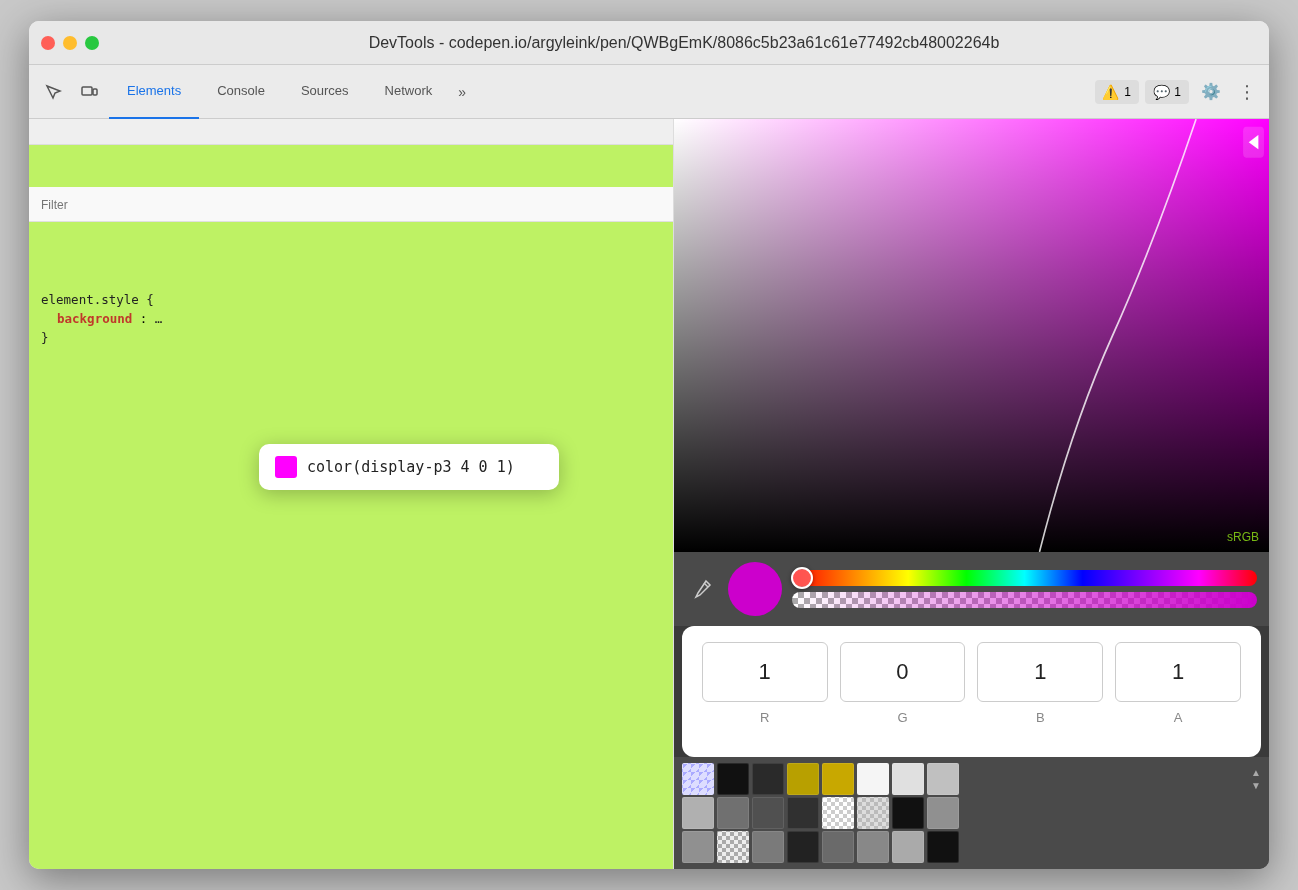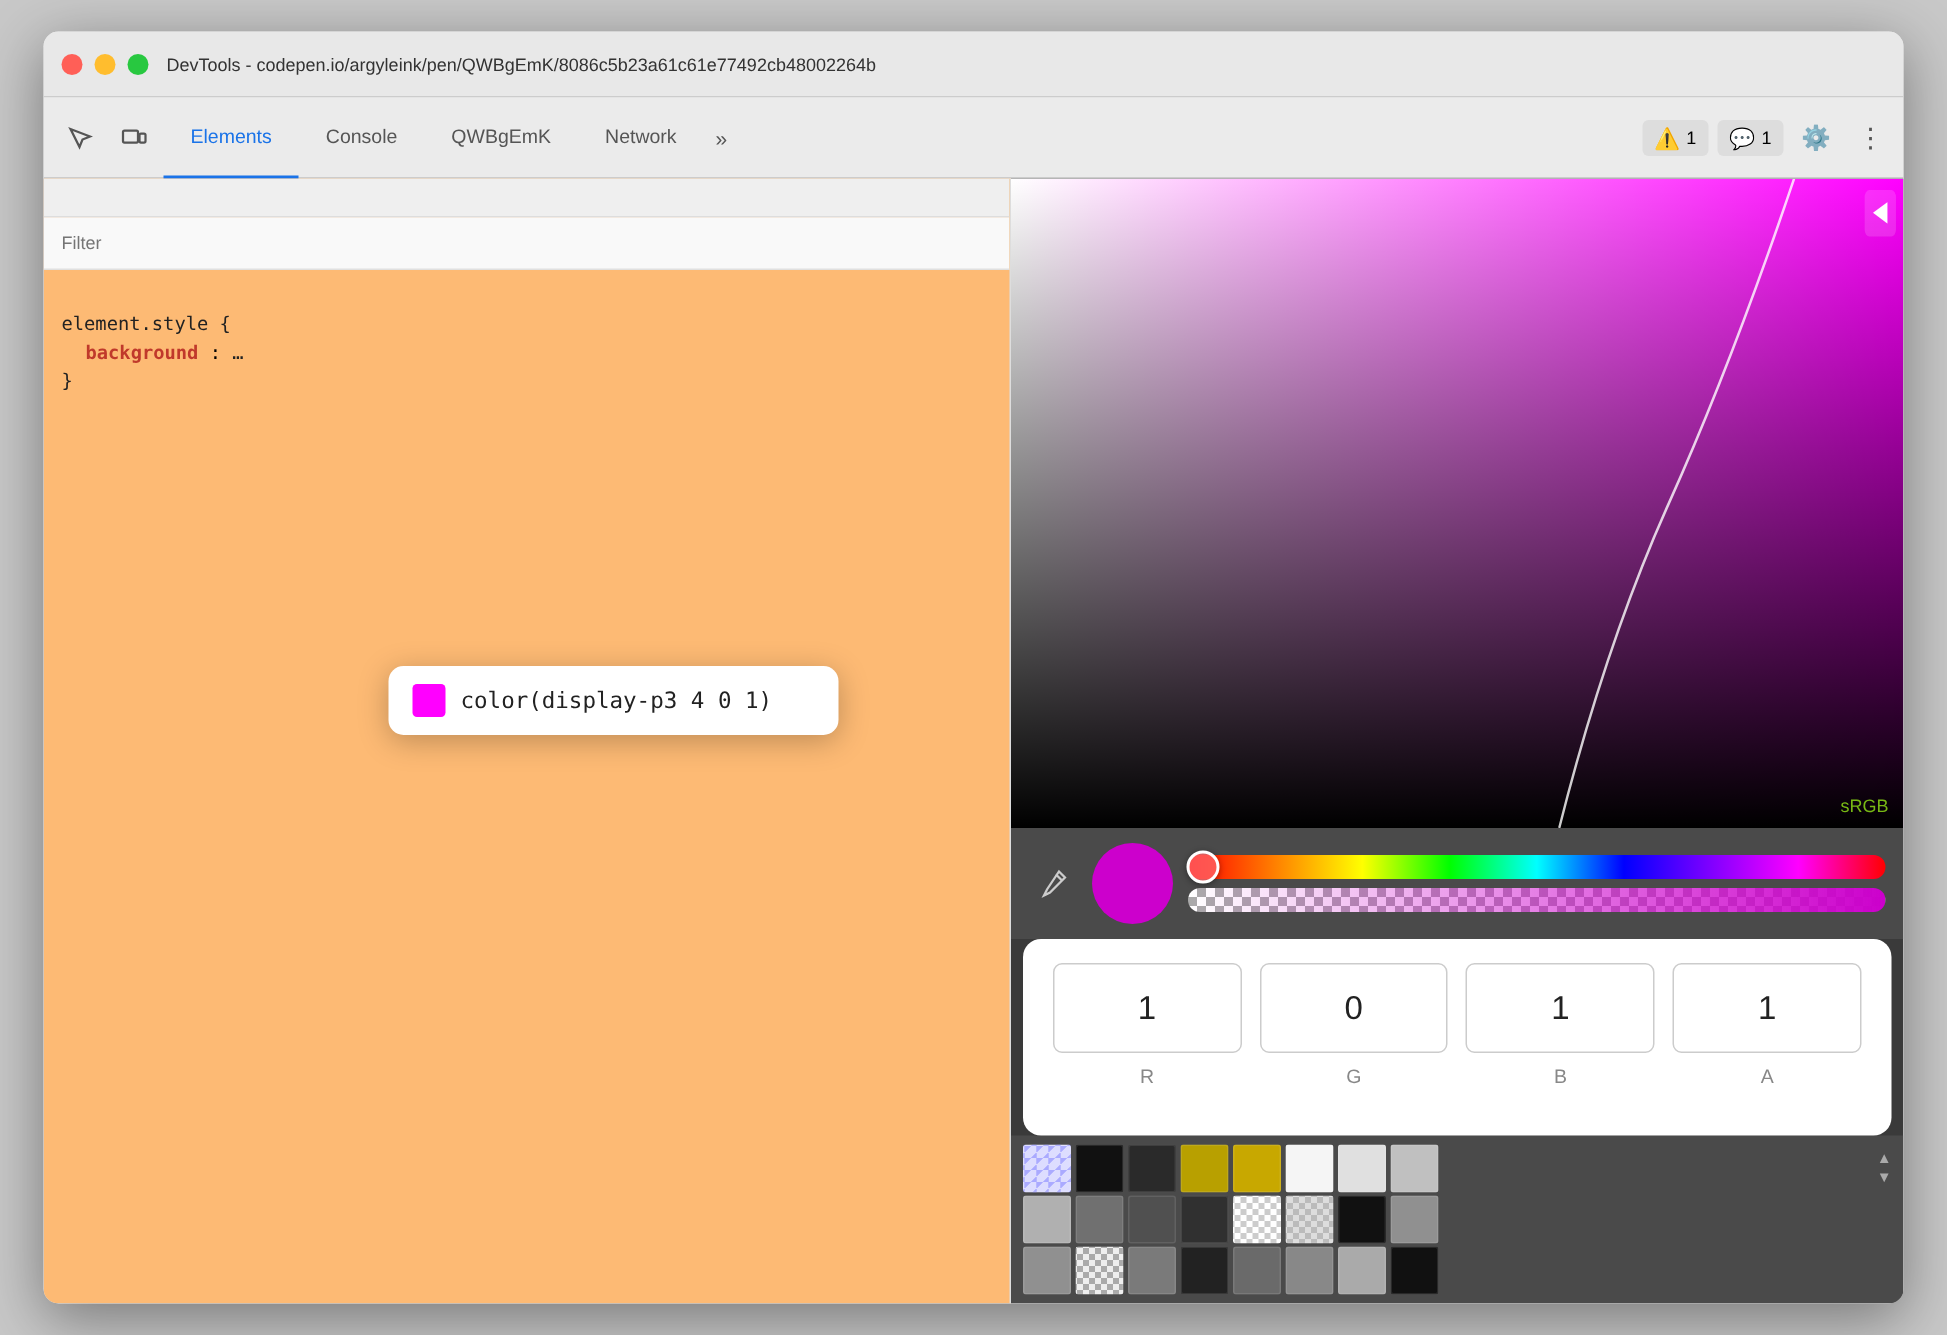--- a/index.html
+++ b/index.html
@@ -44,22 +44,22 @@
       width: 14px;
       height: 14px;
       border-radius: 50%;
     }
     .tl-close { background: #ff5f57; }
     .tl-min { background: #ffbd2e; }
     .tl-max { background: #28c840; }
 
     .titlebar-title {
       flex: 1;
-      text-align: left;
-      font-size: 12px;
+      text-align: center;
+      font-size: 16px;
       color: #333;
       font-weight: 500;
     }
 
     
     .toolbar {
       height: 54px;
       background: #ebebeb;
       border-bottom: 1px solid #ccc;
       display: flex;
@@ -161,26 +161,27 @@
     
     .main {
       flex: 1;
       display: flex;
       overflow: hidden;
     }
 
     
     .left-panel {
       width: 52%;
-      background: #fdba74;
+      background: #bef264;
       border-right: 1px solid #ddd;
       display: flex;
       flex-direction: column;
       overflow: hidden;
       position: relative;
+      gap: 42px;
     }
 
     .breadcrumb-bar {
       height: 26px;
       background: #efefef;
       border-bottom: 1px solid #ddd;
     }
 
     .filter-bar {
       padding: 8px 12px;
@@ -458,21 +459,21 @@
     </div>
 
     <div class="toolbar-tabs">
       <div class="tab active">
         <span>Elements</span>
       </div>
       <div class="tab">
         <span>Console</span>
       </div>
       <div class="tab">
-        <span>QWBgEmK</span>
+        <span>Sources</span>
       </div>
       <div class="tab">
         <span>Network</span>
       </div>
       <div class="more-tabs">»</div>
     </div>
 
     <div class="toolbar-right">
       <div class="badge-btn">
         <span class="badge-icon">⚠️</span>

